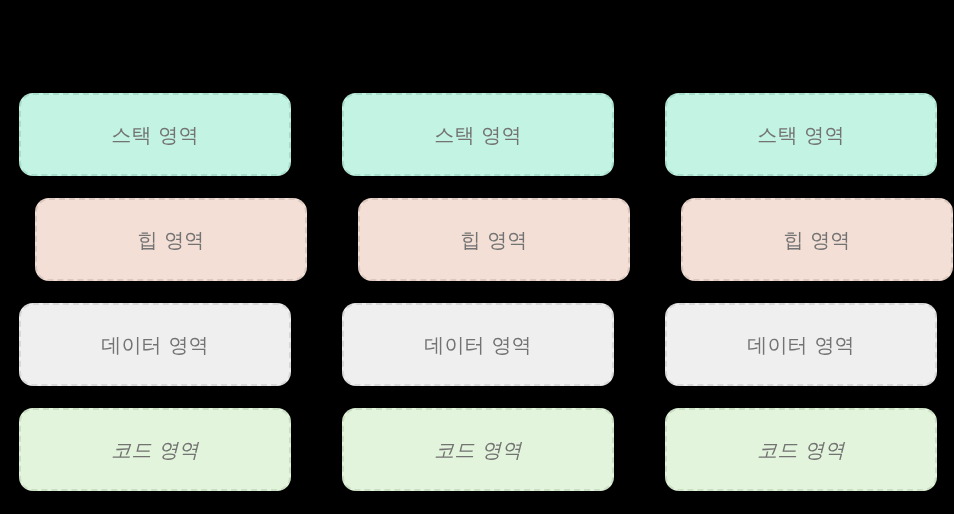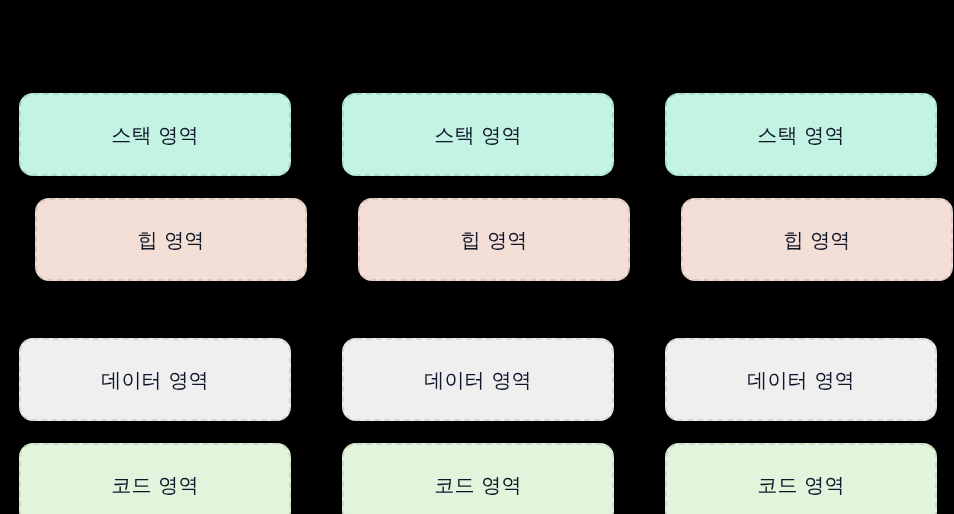--- a/index.html
+++ b/index.html
@@ -55,36 +55,36 @@
     display: flex;
     align-items: center;
     justify-content: center;
     text-align: center;
   }
 
   .region-label {
     font-size: 20px;
     line-height: 1.2;
     font-weight: 400;
-    color: #0f172a;
+    color: #737373;
     letter-spacing: 0.2px;
     white-space: nowrap;
     font-family: "DejaVu Sans", "Liberation Sans", sans-serif;
   }
 
   
   .region-stack { background: #c3f3e2; }
   .region-heap  { background: #f3dfd5; margin-left: 16px; }
   .region-data  { background: #efeff0; }
-  .region-code  { background: #e3f4dc; }
+  .region-code  { background: #e3f4dc; font-style: italic; }
 
   
   .region-stack { border-color: #a9ddcb; }
   .region-heap  { border-color: #dcc8be; }
-  .region-data  { border-color: #d8d8d9; margin-top: 35px; }
+  .region-data  { border-color: #d8d8d9; }
   .region-code  { border-color: #cadfc3; }
 </style>
 </head>
 <body>
 
 <div id="diagram-root">
   <div class="columns">
 
     <div class="column">
       <div class="region-box region-stack">

